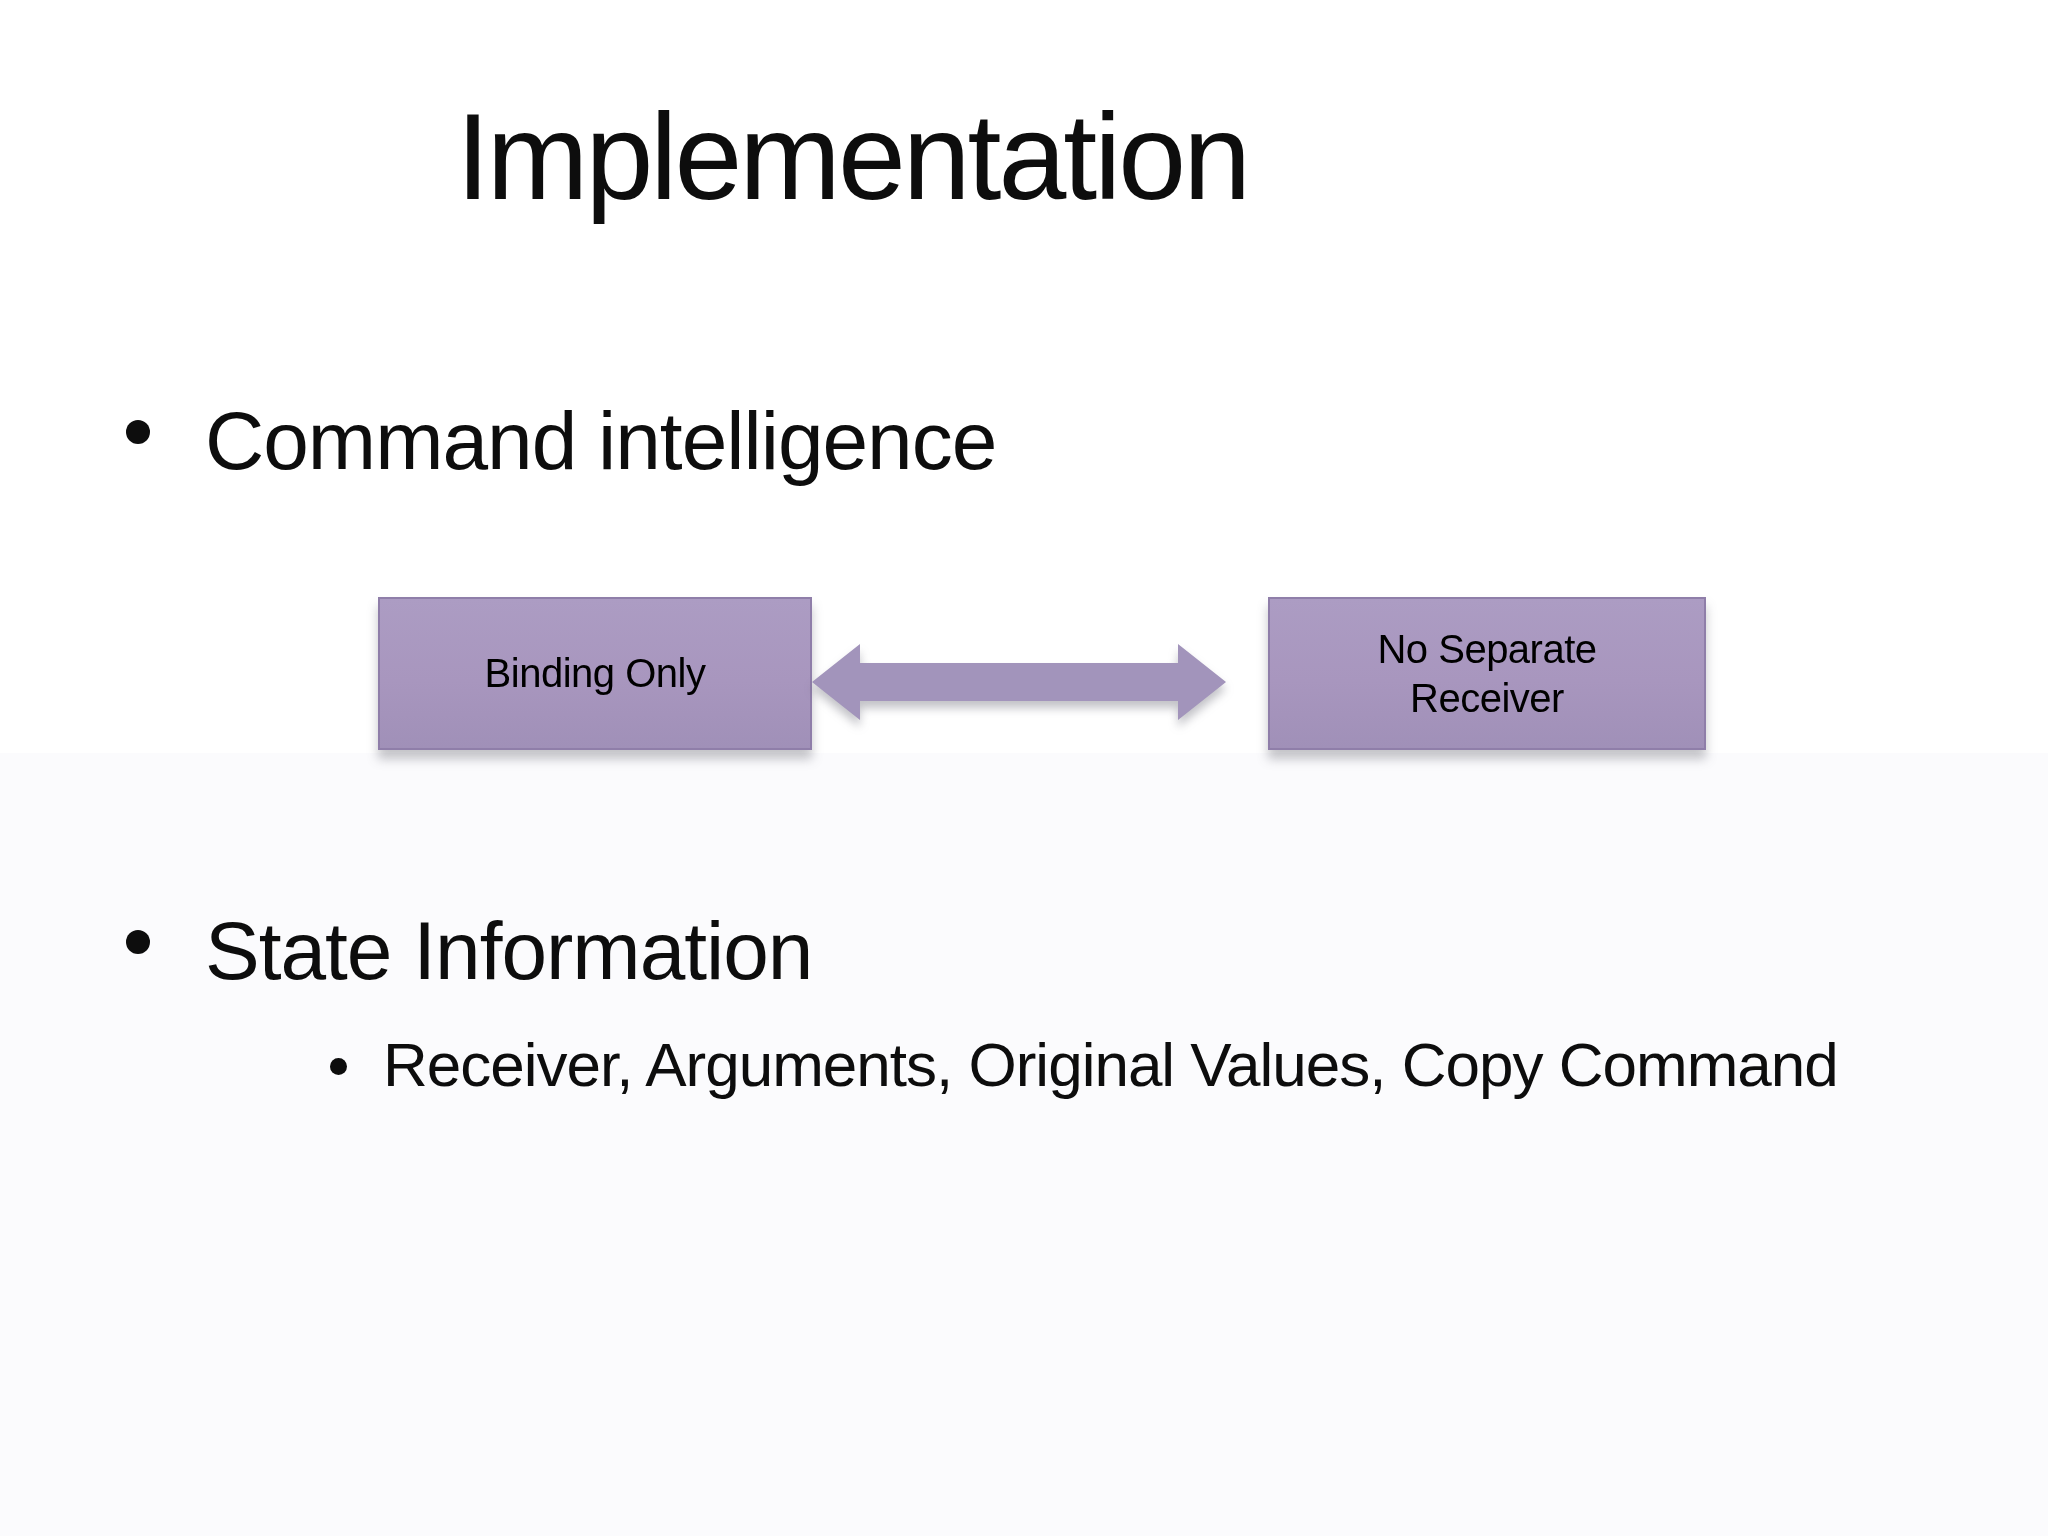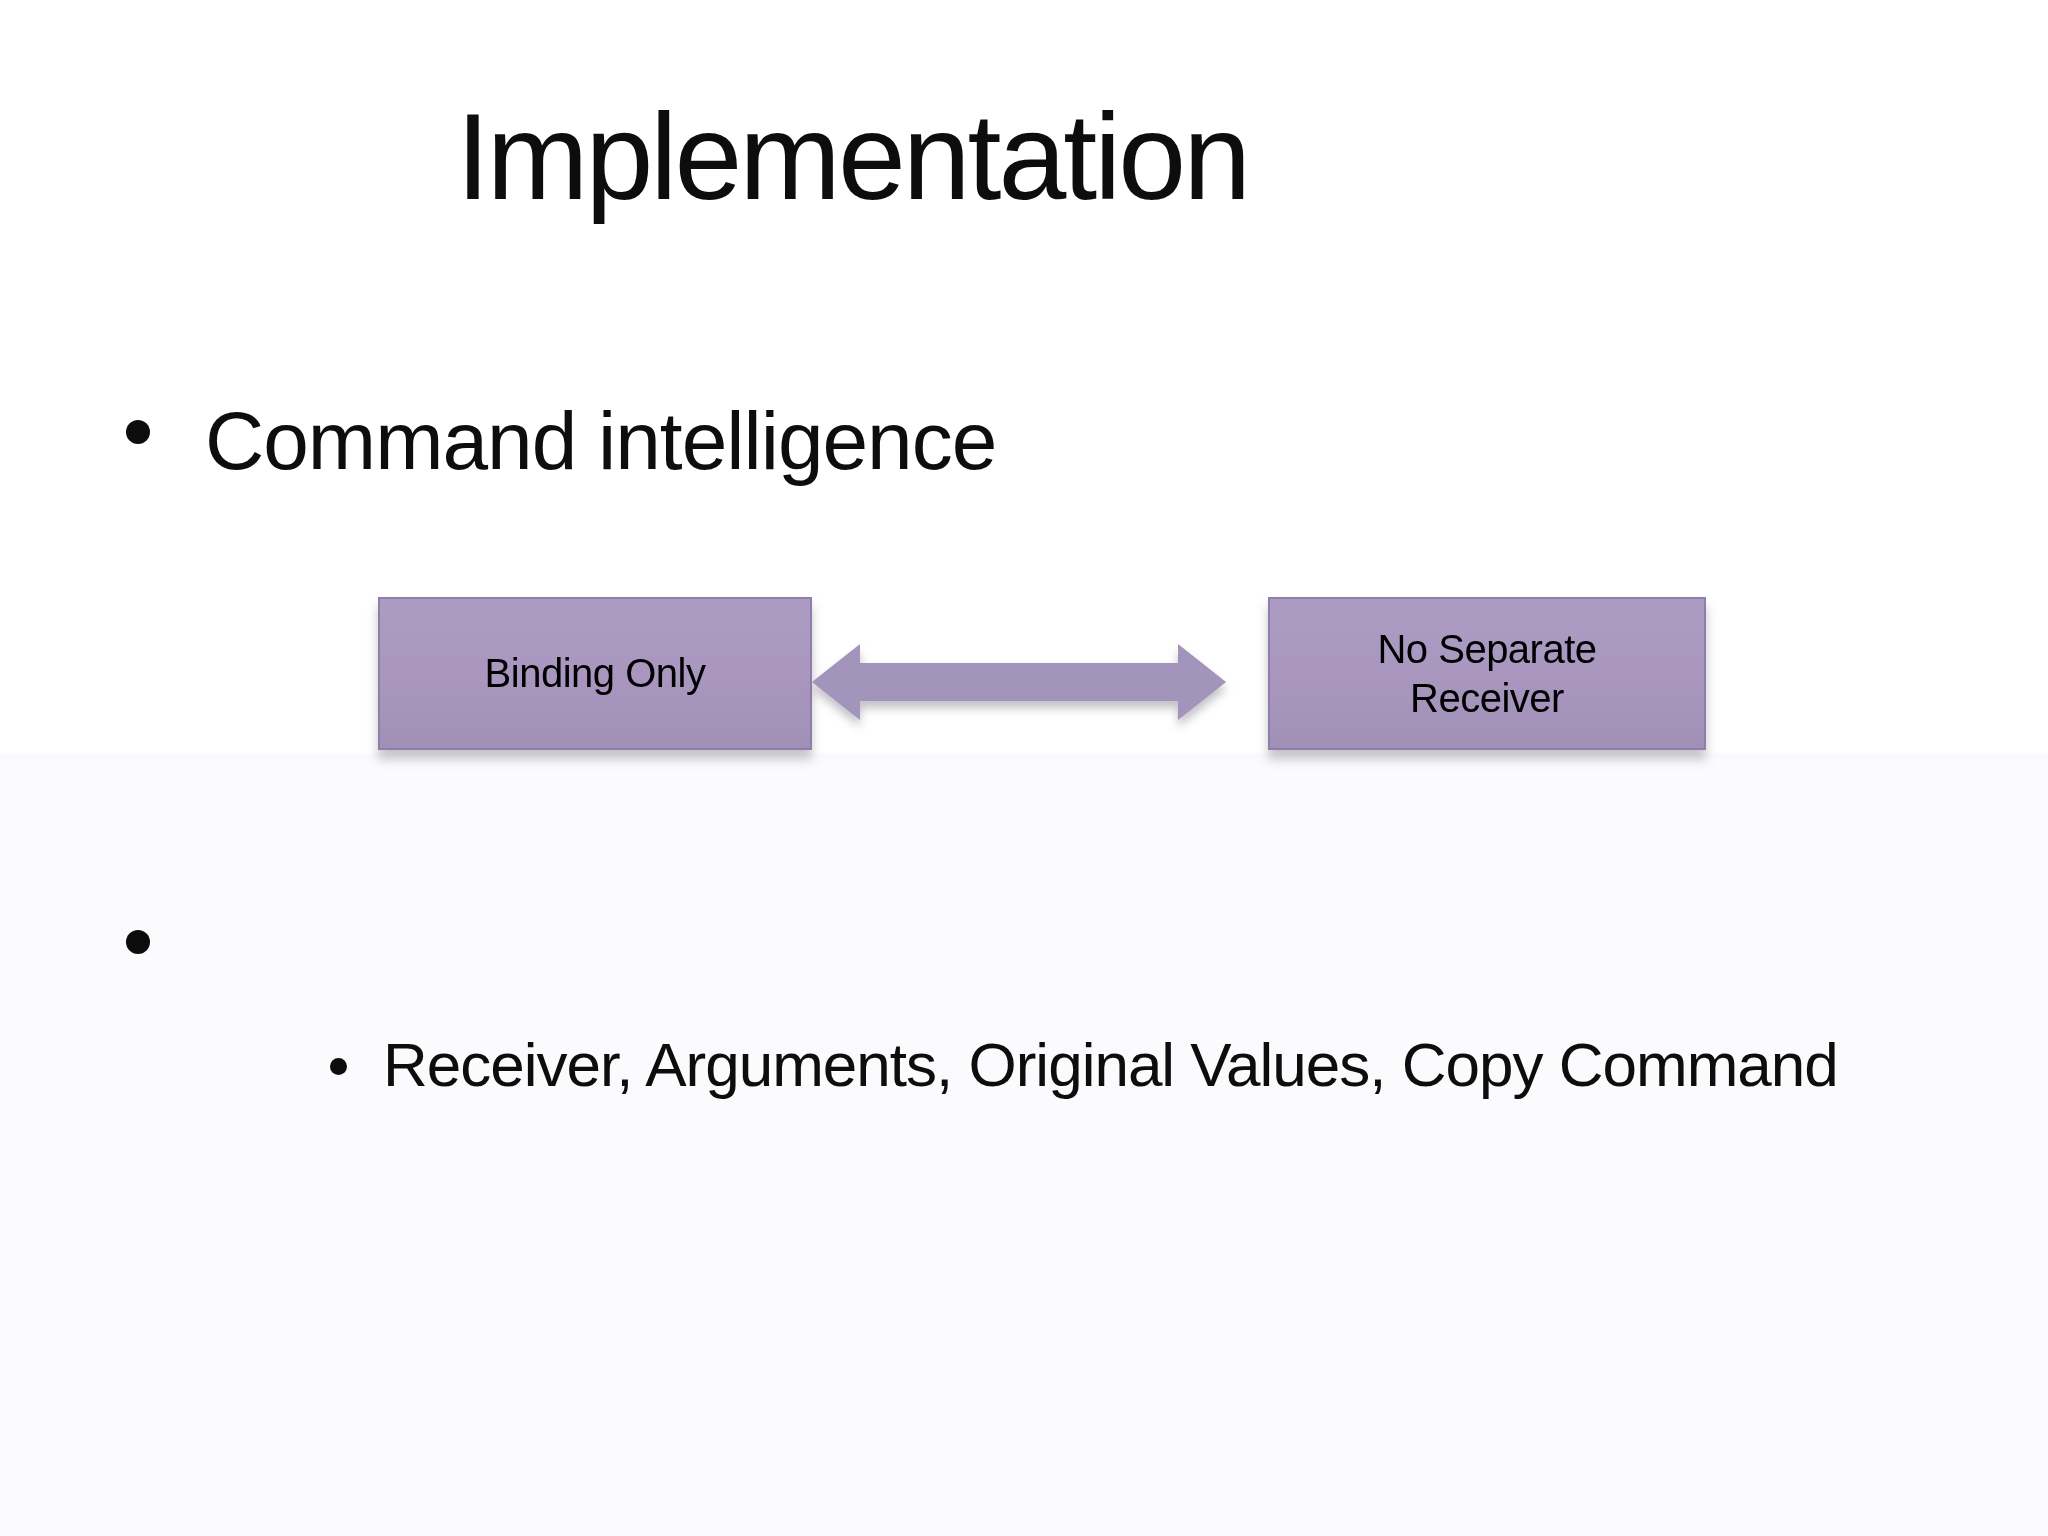--- a/index.html
+++ b/index.html
@@ -87,18 +87,19 @@
     <polygon points="2,42 50,4 50,23 368,23 368,4 416,42 368,80 368,61 50,61 50,80" fill="#a294bb"></polygon>
   </svg>
 </div>
 
 <div class="diagram-box right">
   <span class="box-label">No Separate Receiver</span>
 </div>
 
 <div class="bullet-row b2">
   <span class="bullet-dot"></span>
+  <span class="bullet-text">State Information</span>
 </div>
 
 <div class="sub-bullet-row">
   <span class="sub-bullet-dot"></span>
   <span class="sub-bullet-text">Receiver, Arguments, Original Values, Copy Command</span>
 </div>
 
 </body></html>

